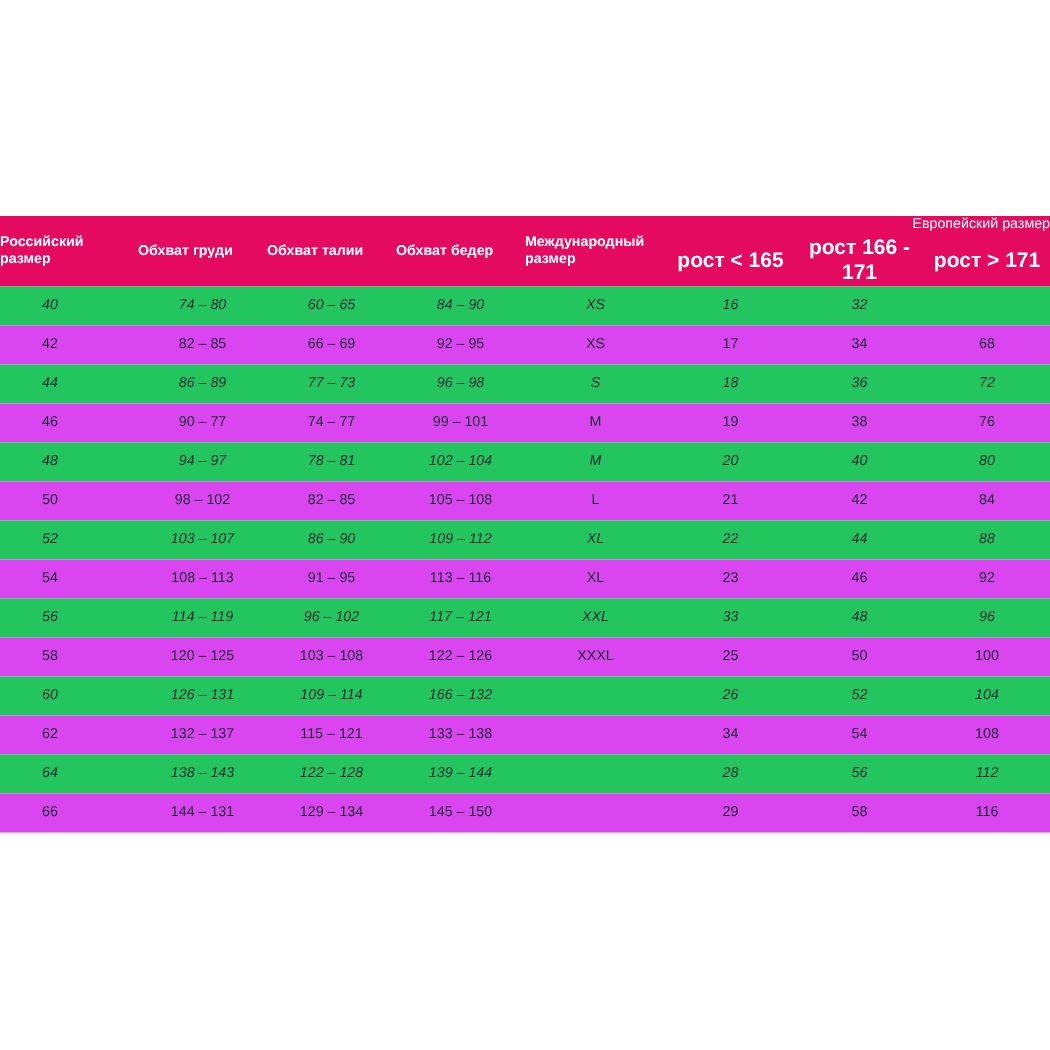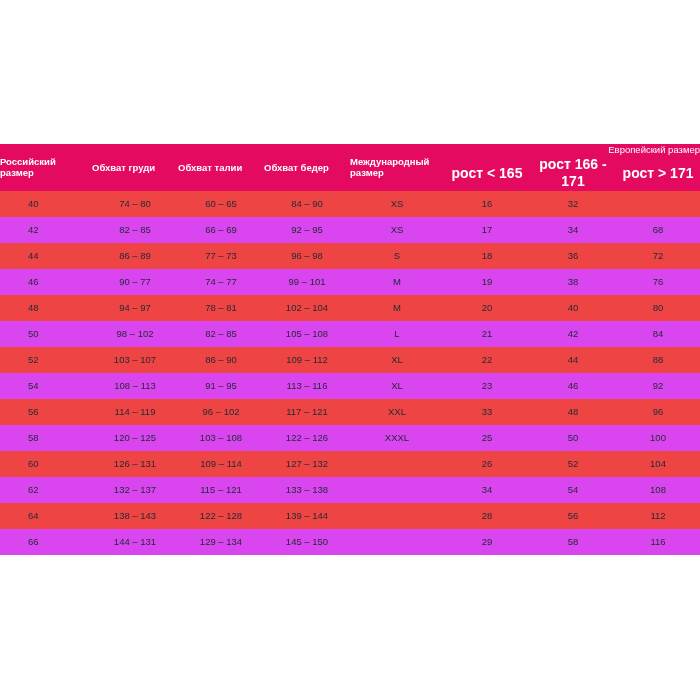--- a/index.html
+++ b/index.html
@@ -57,21 +57,22 @@
     padding: 5px 4px;
     line-height: 1.25;
     vertical-align: middle;
     border-top: 1px solid #ffffff;
   }
   .sep-left {
     border-left: 1px solid #ffffff;
   }
   
   tbody tr.row-odd td {
-    background: #ef4444;
+    background: #22c55e;
+    font-style: italic;
   }
   tbody tr.row-even td {
     background: #d946ef;
   }
   tbody td {
     font-size: 9.5px;
     color: #222c36;
     text-align: center;
     height: 26px;
     vertical-align: middle;
@@ -209,21 +210,21 @@
         <td>122 – 126</td>
         <td>XXXL</td>
         <td>25</td>
         <td>50</td>
         <td>100</td>
       </tr>
       <tr class="row-odd">
         <td class="c-first">60</td>
         <td>126 – 131</td>
         <td>109 – 114</td>
-        <td>127 – 132</td>
+        <td>166 – 132</td>
         <td></td>
         <td>26</td>
         <td>52</td>
         <td>104</td>
       </tr>
       <tr class="row-even">
         <td class="c-first">62</td>
         <td>132 – 137</td>
         <td>115 – 121</td>
         <td>133 – 138</td>

